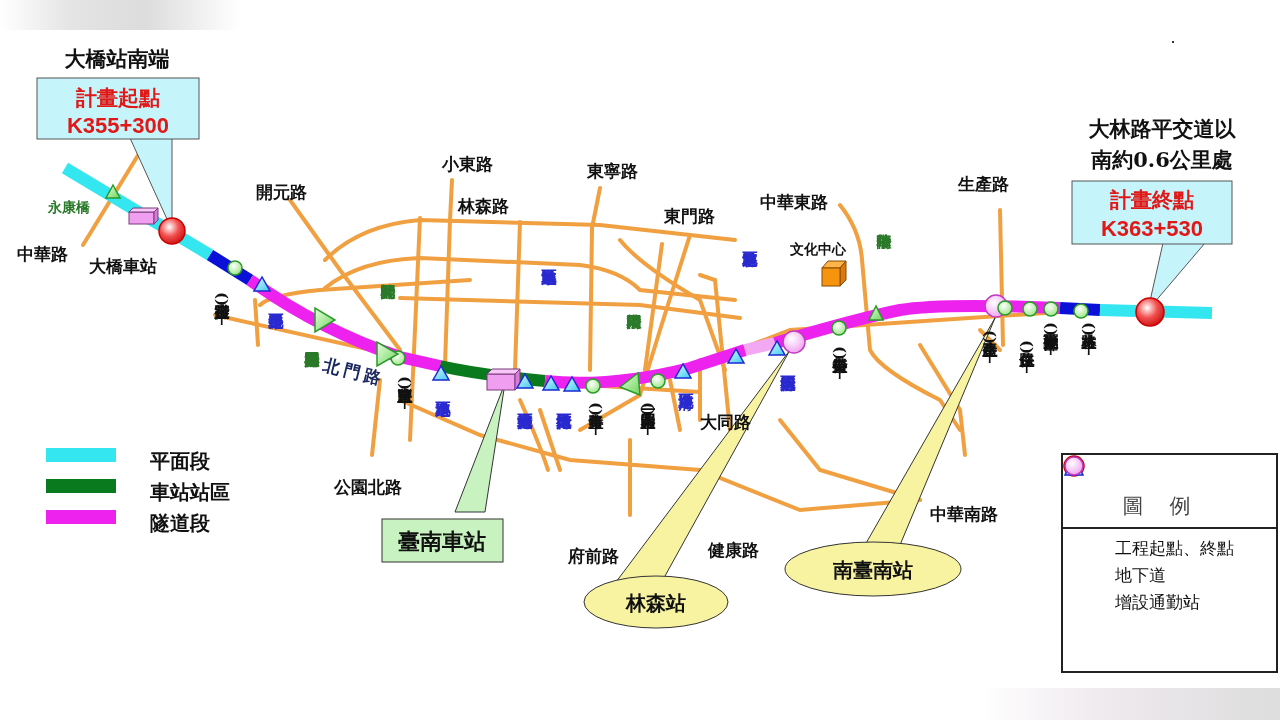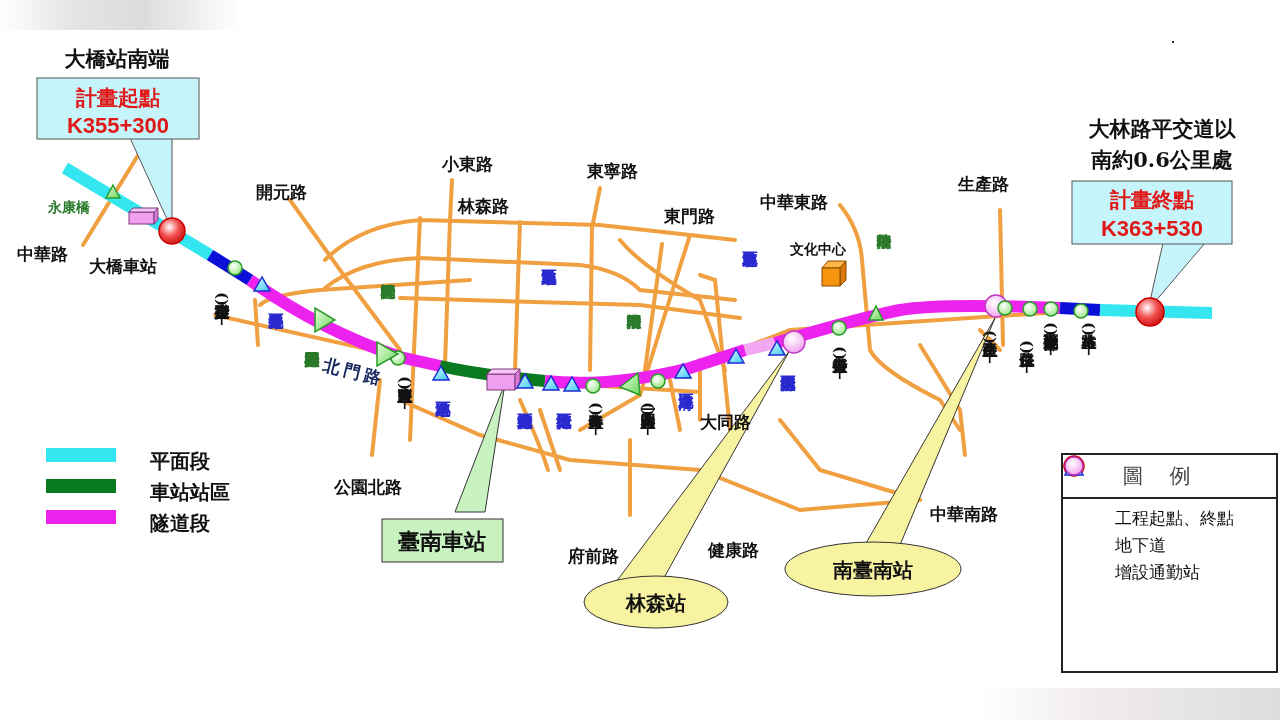--- a/index.html
+++ b/index.html
@@ -3,21 +3,21 @@
 <meta charset="utf-8">
 <style>
   html,body{margin:0;padding:0;}
   body{width:1280px;height:720px;position:relative;overflow:hidden;background:#fff;font-family:"DejaVu Serif","Liberation Serif",serif;}
   .topfade{position:absolute;left:0;top:0;width:240px;height:30px;background:linear-gradient(90deg,#fff 0%,#e4e4e4 30%,#dcdcdc 60%,#fff 100%);}
   .botfade{position:absolute;right:0;bottom:0;width:300px;height:32px;background:linear-gradient(90deg,#fff 0%,#efeaee 40%,#ddd 100%);}
   svg{position:absolute;left:0;top:0;}
   .t{font-family:"DejaVu Serif","Liberation Serif",serif;}
   .sans{font-family:"Liberation Sans","DejaVu Sans",sans-serif;font-weight:bold;}
   .legend-box{position:absolute;left:1061px;top:453px;width:217px;height:220px;border:2px solid #222;background:#fff;box-sizing:border-box;}
-  .legend-title{height:42px;border-bottom:2px solid #222;display:flex;align-items:center;justify-content:center;font-size:21px;color:#444;letter-spacing:26px;}
+  .legend-title{height:42px;border-bottom:2px solid #222;display:flex;align-items:center;justify-content:center;font-size:21px;color:#444;letter-spacing:26px;margin-top:30px;}
   .legend-row{display:flex;align-items:center;height:27px;padding-left:4px;font-size:17px;color:#111;}
   .legend-row .sym{width:26px;height:22px;margin-right:22px;display:flex;align-items:center;justify-content:center;}
   .seg-legend{position:absolute;left:46px;top:448px;}
   .seg-row{display:flex;align-items:flex-start;height:31px;}
   .seg-bar{width:70px;height:14px;margin-right:34px;}
   .seg-label{font-size:20px;color:#111;font-weight:bold;}
 </style>
 </head>
 <body>
 

